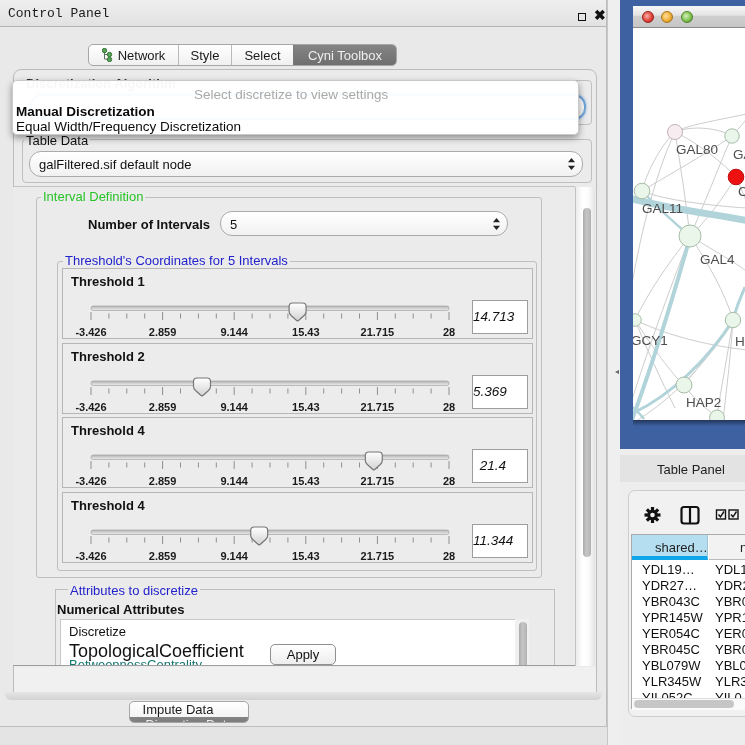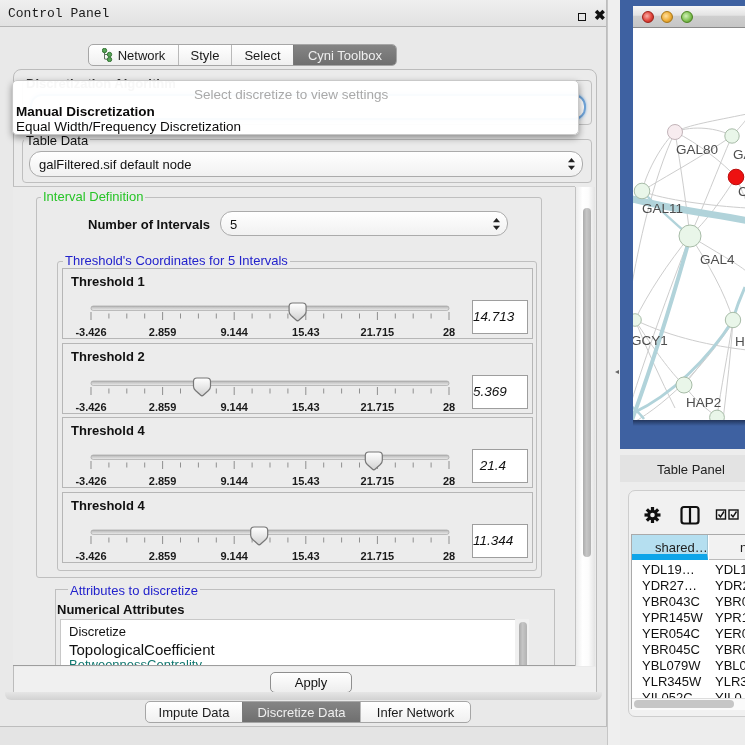--- a/index.html
+++ b/index.html
@@ -37,38 +37,38 @@
 
 .tbox { position:absolute; left:49px; width:471px; height:71px; border:1px solid #b6b6b6; background:#ececec; }
 .tbox .tl { position:absolute; left:8px; top:5px; font-weight:bold; font-size:13px; color:#111; }
 .tbox .val { position:absolute; left:409px; top:31px; width:56px; height:34px; background:#fff; border:1px solid #9e9e9e; font-size:13.5px; color:#111; text-align:right; line-height:32px; padding-right:21px;font-style:italic; }
 
 
 .vthumb { position:absolute; background:linear-gradient(90deg,#ababab,#c6c6c6 45%,#b2b2b2); border-radius:5px; }
 
 
 #applyrow { left:14px; top:667px; width:582px; height:25px; background:#f0f0f0; }
-#applybtn { left:270px; top:672px; width:82px; height:21px; border:1px solid #8f8f8f; border-radius:5px; background:linear-gradient(#ffffff,#ededed); font-size:13px; color:#111; text-align:center; line-height:19px; }
+#applybtn { left:270px; top:644px; width:66px; height:21px; border:1px solid #8f8f8f; border-radius:5px; background:linear-gradient(#ffffff,#ededed); font-size:13px; color:#111; text-align:center; line-height:19px; }
 #botband { left:5px; top:692px; width:597px; height:8px; background:linear-gradient(#e6e6e6,#d2d2d2); border-radius:0 0 6px 6px; }
-#bottabs { left:145px; top:701px; }
+#bottabs { left:129px; top:701px;flex-direction:column; }
 
 
 #rightcol { left:607px; top:0; width:138px; height:745px; background:#ededed; }
 #midstrip { left:607px; top:0; width:13px; height:745px; background:#efefef; border-left:1px solid #c6c6c6; }
 #divarrow { left:615px; top:367px; width:6px; height:8px; font-size:8px; color:#666; }
 #bluewin { left:620px; top:0; width:125px; height:449px; background:#3e61a1; }
 #nettitle { left:13px; top:6px; width:112px; height:22px; background:linear-gradient(#f7f7f7 0%,#e3e3e3 45%,#cfcfcf 46%,#c6c6c6 100%); border-bottom:1px solid #8a8a8a; }
 .light { position:absolute; top:5px; width:12px; height:12px; border-radius:50%; }
 #canvas { left:13px; top:28px; width:112px; height:392px; background:#fff; }
 #tpbar { left:620px; top:455px; width:125px; height:27px; background:#e3e3e3; }
 #tpbar .t { position:absolute; left:14px; top:7px; font-size:13px; color:#222;margin-left:23px; }
 #tpanel-bg { left:620px; top:482px; width:125px; height:263px; background:#ededed; }
 #tcontainer { left:628px; top:490px; width:130px; height:227px; border:1px solid #cdcdcd; border-radius:7px; background:#f1f1f1; }
 #ttable { left:631px; top:534px; width:114px; height:175px; background:#fff; border:1px solid #aaa; border-right:none; font-size:13px; }
-.hdr1 { position:absolute; left:0; top:0; width:76px; height:25px; background:#b5dff0; border-right:1px solid #9ec4d4; border-bottom:6px solid #0ea5e9; line-height:25px; color:#222; }
+.hdr1 { position:absolute; left:0; top:0; width:76px; height:25px; background:#b5dff0; border-right:1px solid #9ec4d4; border-bottom:4px solid #0ea5e9; line-height:25px; color:#222; }
 .hdr2 { position:absolute; left:77px; top:0; width:37px; height:25px; background:#f2f2f2; border-bottom:1px solid #bbb; line-height:25px; color:#222; overflow:visible; }
 .trow { position:absolute; left:0; width:114px; height:16px; line-height:16px; color:#111;text-align:center; }
 .trow .c1 { position:absolute; left:10px; }
 .trow .c2 { position:absolute; left:83px; }
 </style>
 </head>
 <body>
 <div id="stage">
 
   <div class="abs" id="rightcol"></div>
@@ -264,21 +264,21 @@
             <stop offset="0" stop-color="#b4b4b4"></stop>
             <stop offset="1" stop-color="#ececec"></stop>
           </linearGradient>
           <linearGradient id="thumbgrad" x1="0" y1="0" x2="0" y2="1">
             <stop offset="0" stop-color="#ffffff"></stop>
             <stop offset="1" stop-color="#d2d2d2"></stop>
           </linearGradient>
         </defs>
       </svg><div class="group" style="left:42px; top:402px; width:500px; height:90px; border-radius:0;"></div><div class="glabel" style="left:55px; top:396px; color:#2222cc;">Attributes to discretize</div><div style="position:absolute; left:44px; top:415px; font-size:13px; font-weight:bold; color:#111;">Numerical Attributes</div><div style="position:absolute; left:47px; top:432px; width:468px; height:60px; background:#fff; border:1px solid #c8c8c8;">
         <div style="position:absolute; left:8px; top:4px; font-size:13px; color:#111;">Discretize</div>
-        <div style="position:absolute; left:8px; top:21px; font-size:15px; color:#111;">TopologicalCoefficient</div>
+        <div style="position:absolute; left:8px; top:21px; font-size:18px; color:#111;">TopologicalCoefficient</div>
         <div style="position:absolute; left:8px; top:37px; font-size:13px; color:#0f766e;">BetweennessCentrality</div>
       </div><div style="position:absolute; left:502px; top:432px; width:14px; height:60px; background:#f0f0f0;"></div><div class="vthumb" style="left:505.5px; top:435px; width:8.5px; height:60px;"></div></div>
 
   <div class="abs" style="left:575px; top:187px; width:20px; height:479px; background:linear-gradient(90deg,#ececec,#ffffff 35%,#fcfcfc 65%,#e4e4e4); border-left:1px solid #c2c2c2;"></div>
   <div class="abs vthumb" style="left:583px; top:208px; width:8px; height:349px;"></div>
 
   <div class="abs" id="applyrow"></div>
   <div class="abs" id="applybtn">Apply</div>
   <div class="abs" id="botband"></div>
   <div class="abs tabbar" id="bottabs">

